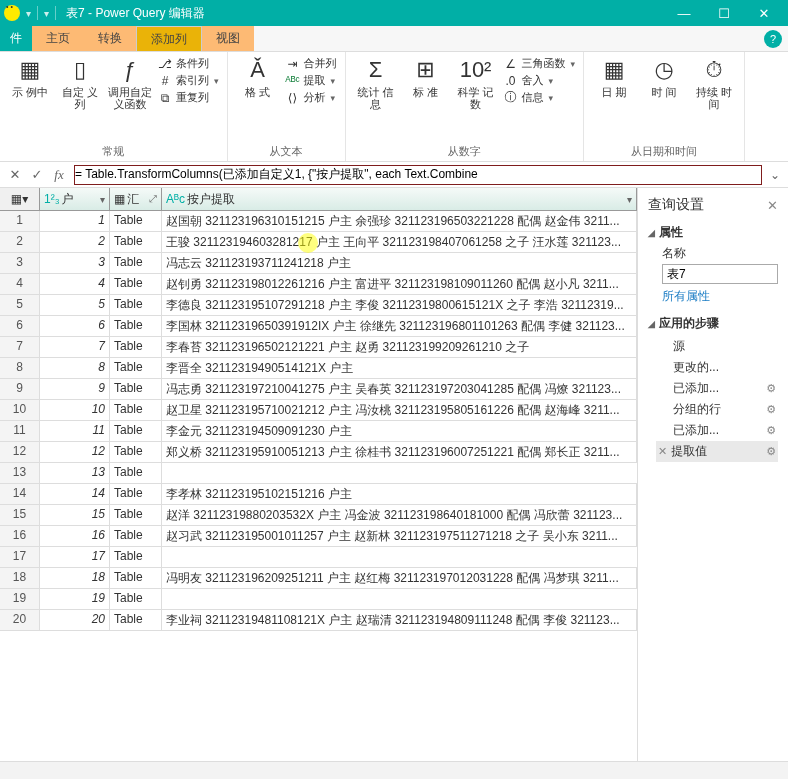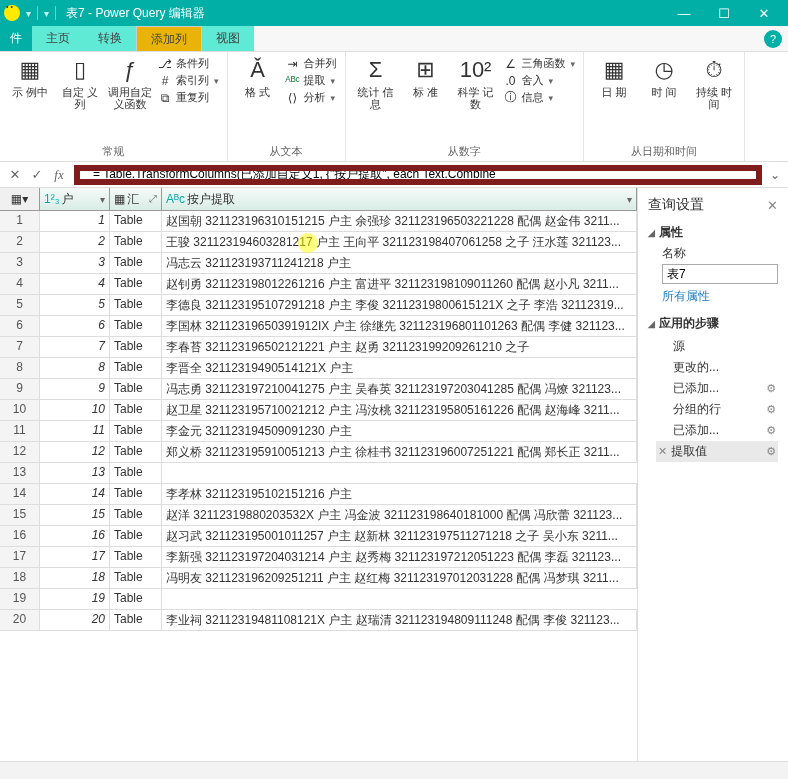--- a/index.html
+++ b/index.html
@@ -9,40 +9,40 @@
 .title-bar .smiley { width: 16px; height: 16px; background: #ffea00; border-radius: 50%; position: relative; }
 .title-bar .smiley::before { content: "•  •"; position: absolute; top: -2px; left: 2px; font-size: 7px; color: #333; }
 .title-bar .chev { font-size: 10px; opacity: .8; }
 .title-bar .sep { width: 1px; height: 14px; background: rgba(255,255,255,.4); }
 .title-bar .title { margin-left: 4px; font-size: 12px; }
 .title-bar .win-ctrls { margin-left: auto; display: flex; }
 .title-bar .win-ctrls span { width: 40px; text-align: center; font-size: 13px; cursor: pointer; }
 
 .menu-bar { background: #f7f7f7; height: 26px; display: flex; align-items: stretch; border-bottom: 1px solid #ddd; }
 .menu-bar .file-tab { background: #01afa6; color: #fff; padding: 0 10px; display: flex; align-items: center; }
-.menu-bar .tab { padding: 0 14px; display: flex; align-items: center; color: #444; background: #5eead4; }
+.menu-bar .tab { padding: 0 14px; display: flex; align-items: center; color: #444; background: #fdba74; }
 .menu-bar .tab.active { background: #eab308; border: 1px solid #ccc; border-bottom: none; }
 .menu-bar .help { margin-left: auto; width: 18px; height: 18px; margin-right: 6px; background: #01afa6; color:#fff; border-radius:50%; display:flex; align-items:center; justify-content:center; font-size:11px; align-self:center; }
 
 .ribbon { background: #fff; height: 110px; display: flex; border-bottom: 1px solid #ddd; }
 .rgroup { border-right: 1px solid #e5e5e5; padding: 4px 8px 2px 8px; display: flex; flex-direction: column; }
 .rgroup .content { display: flex; gap: 6px; flex: 1; }
 .rgroup .glabel { text-align: center; color: #666; font-size: 11px; margin-top: 2px; }
 .bigbtn { display: flex; flex-direction: column; align-items: center; width: 44px; gap: 2px; color: #333; }
 .bigbtn .icon { width: 28px; height: 28px; display: flex; align-items:center; justify-content:center; font-size:22px; }
 .bigbtn .lbl { font-size: 11px; text-align:center; line-height:1.1; }
 .smallcol { display:flex; flex-direction:column; gap:2px; }
 .smallbtn { display:flex; align-items:center; gap:4px; font-size:11px; color:#333; }
 .smallbtn .sicon { width:14px; height:14px; display:inline-flex; align-items:center; justify-content:center; font-size:12px; }
 .drop { font-size:9px; color:#666; margin-left:1px; }
 
 .formula-bar { background:#fff; height:26px; display:flex; align-items:center; border-bottom:1px solid #ddd; padding:0 4px; }
 .formula-bar .fbtn { width:22px; text-align:center; color:#666; font-size:13px; }
 .formula-bar .fx { font-style:italic; font-family:serif; }
-.formula-bar input { flex:1; border:6px solid #7f1d1d; height:20px; padding:0 13px; font-size:12px; margin:0 4px; }
+.formula-bar input { flex:1; border:1px solid #7f1d1d; height:20px; padding:0 0; font-size:12px; margin:0 4px; }
 .formula-bar .expand { width:18px; text-align:center; color:#666; }
 
 .main { display:flex; height: calc(779px - 26px - 26px - 110px - 26px - 18px); }
 .grid-area { flex:1; background:#fff; display:flex; flex-direction:column; border-right:1px solid #ddd; }
 .grid-header { display:flex; background:#e8f4f0; border-bottom:1px solid #999; }
 .gh { border-right:1px solid #999; display:flex; align-items:center; padding:2px 4px; font-size:12px; color:#333; background:linear-gradient(#f5faf8,#d9ece6); height:22px; }
 .gh .exp { margin-left:auto; color:#666; font-size:10px; }
 .gh.idx { width:40px; justify-content:center; background:#f0f0f0; }
 .gh.c1 { width:70px; }
 .gh.c2 { width:52px; }
@@ -347,21 +347,20 @@
         <div class="gr">
           <div class="cell cidx">16</div>
           <div class="cell c1">16</div>
           <div class="cell c2">Table</div>
           <div class="cell c3">赵习武 321123195001011257 户主 赵新林 321123197511271218 之子 吴小东 3211...</div>
         </div>
         <div class="gr">
           <div class="cell cidx">17</div>
           <div class="cell c1">17</div>
           <div class="cell c2">Table</div>
-          <div class="cell c3">李新强 321123197204031214 户主 赵秀梅 321123197212051223 配偶 李磊 321123...</div>
         </div>
         <div class="gr">
           <div class="cell cidx">18</div>
           <div class="cell c1">18</div>
           <div class="cell c2">Table</div>
           <div class="cell c3">冯明友 321123196209251211 户主 赵红梅 321123197012031228 配偶 冯梦琪 3211...</div>
         </div>
         <div class="gr">
           <div class="cell cidx">19</div>
           <div class="cell c1">19</div>

